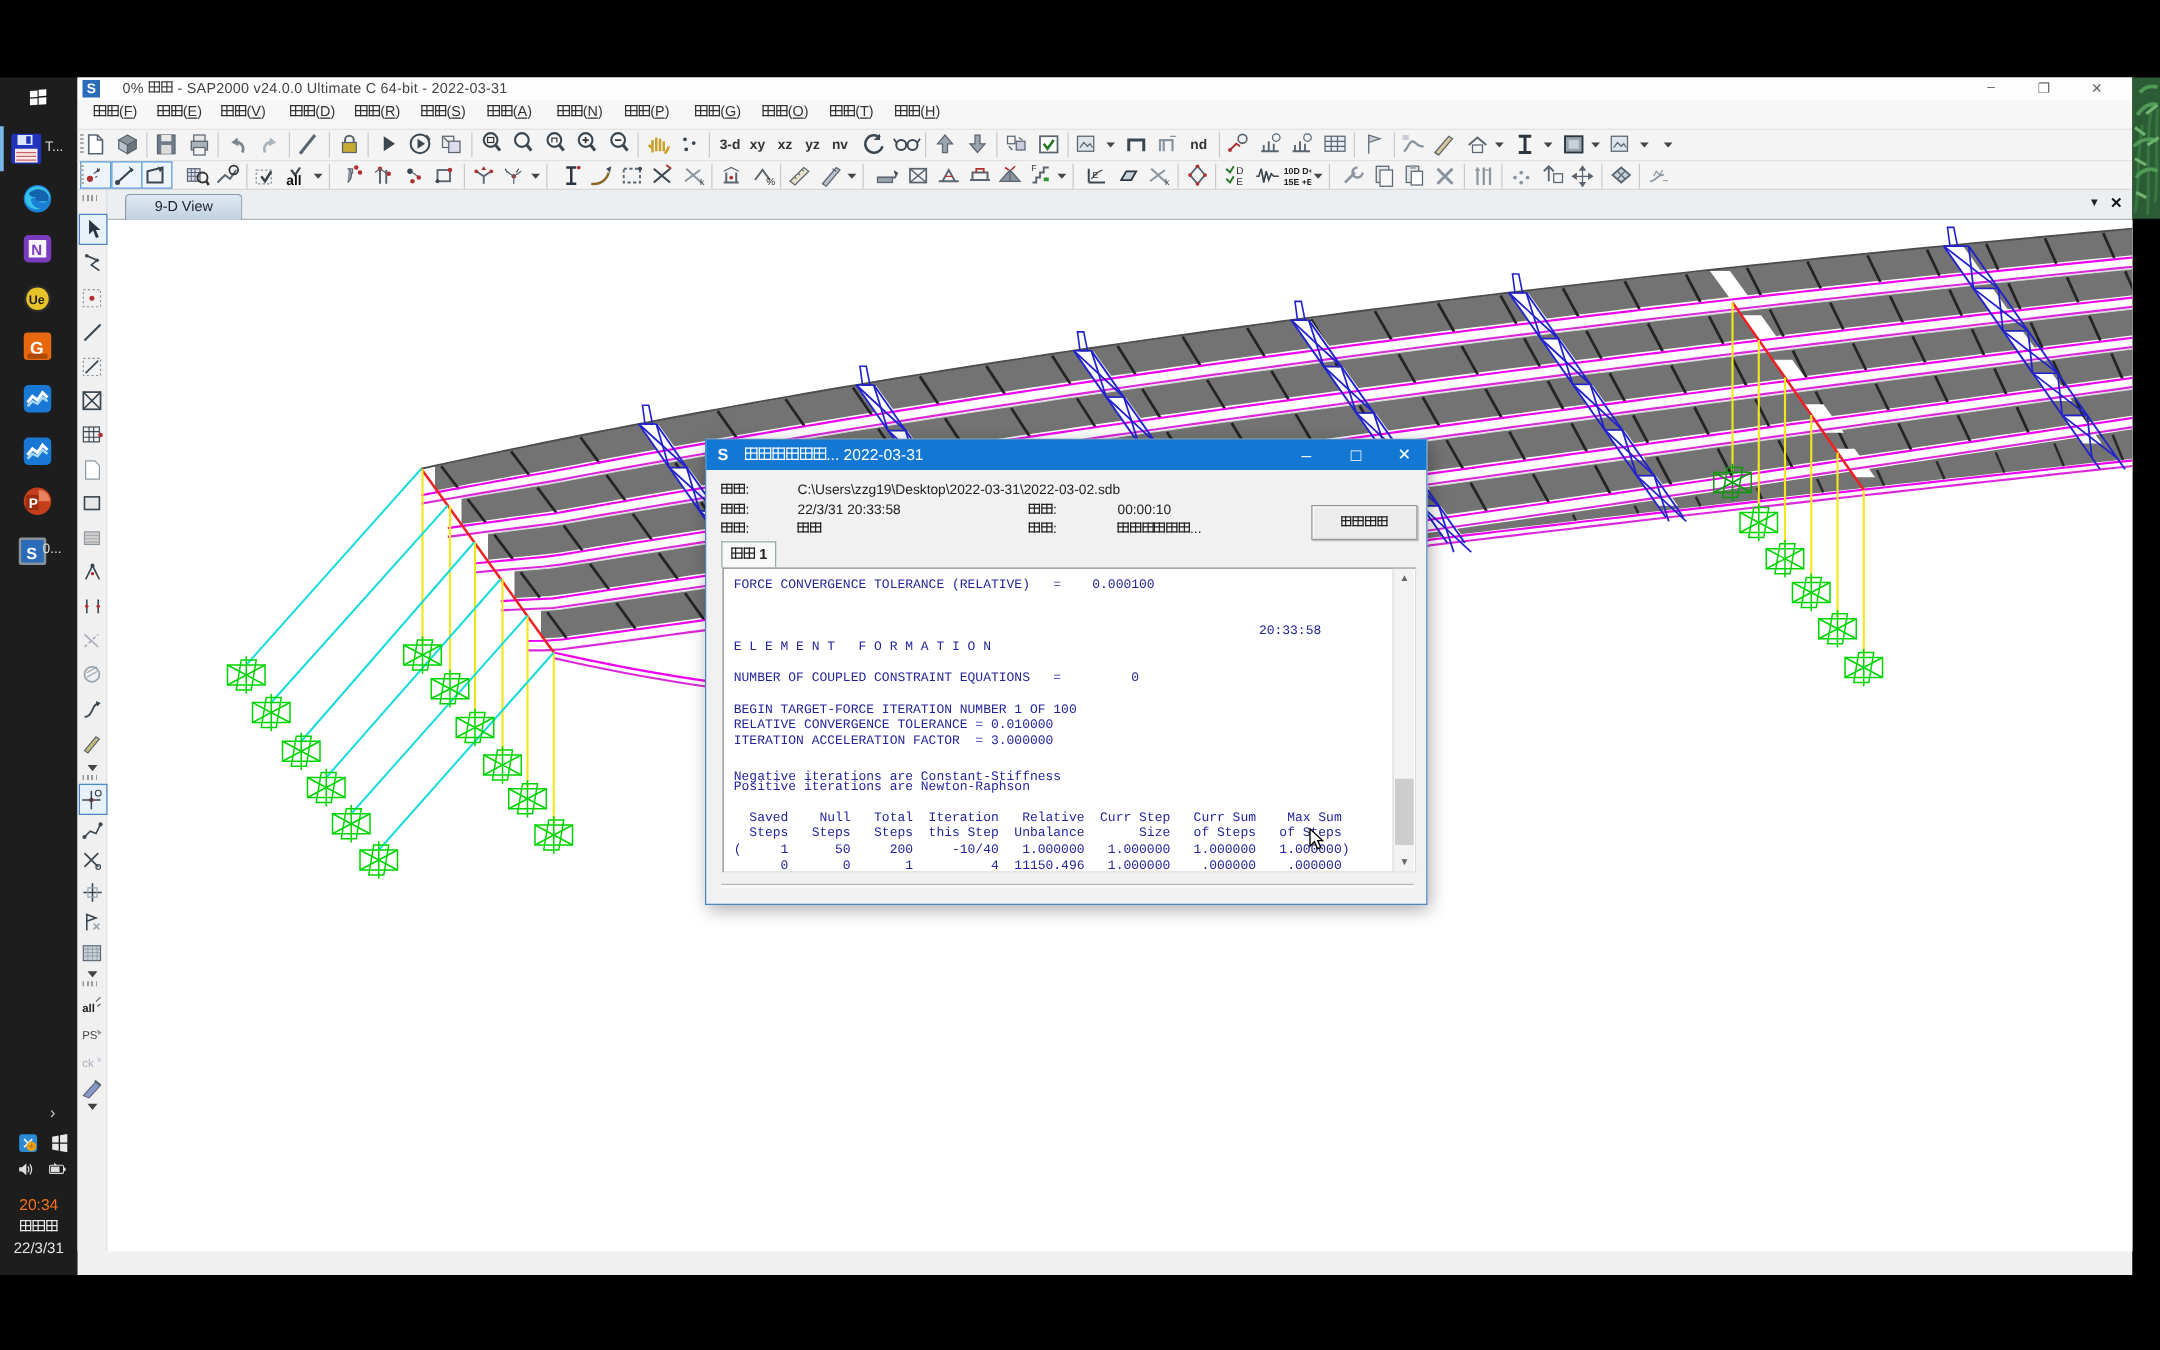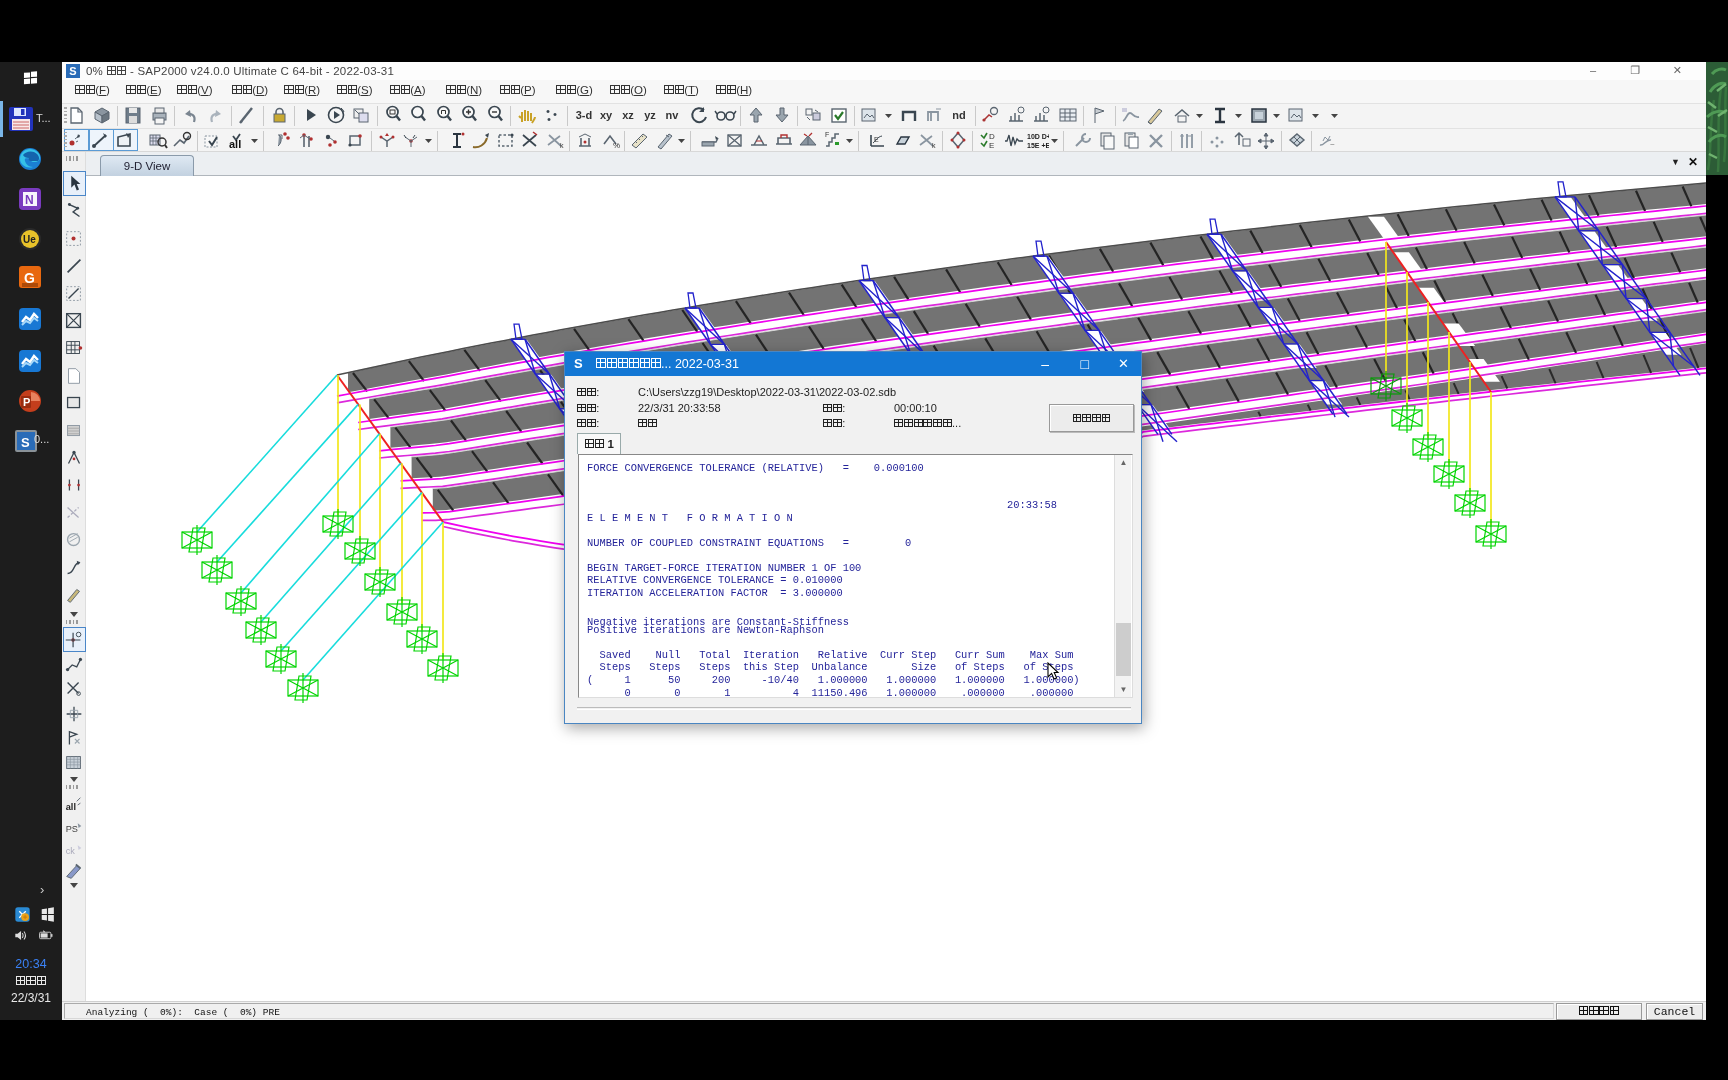--- a/index.html
+++ b/index.html
@@ -6,21 +6,21 @@
 .cj{display:inline-block;width:.8em;height:.8em;margin:0 .04em;vertical-align:-.04em;
 background:linear-gradient(currentColor,currentColor) 0 0/100% 1px no-repeat,
 linear-gradient(currentColor,currentColor) 0 46%/100% 1px no-repeat,
 linear-gradient(currentColor,currentColor) 0 100%/100% 1px no-repeat,
 linear-gradient(currentColor,currentColor) 0 0/1px 100% no-repeat,
 linear-gradient(currentColor,currentColor) 48% 0/1px 100% no-repeat,
 linear-gradient(currentColor,currentColor) 100% 0/1px 100% no-repeat}
 #taskbar{position:absolute;left:0;top:62px;width:62px;height:958px;background:#1d1d1d}
 #win{position:absolute;left:62px;top:62px;width:1644px;height:958px;background:#f0f0f0}
 #titlebar{position:absolute;left:0;top:0;width:100%;height:18px;background:#fdfdfd;color:#444;font-size:11.5px}
-#titlebar .t{position:absolute;left:24px;top:2.5px;letter-spacing:.2px}
+#titlebar .t{position:absolute;left:36px;top:2.5px;letter-spacing:.2px}
 #slogo{position:absolute;left:4px;top:2px;width:14px;height:14px;background:#2a6cb8;color:#fff;font-weight:bold;font-size:11px;text-align:center;line-height:14px}
 .wbtn{position:absolute;top:2px;color:#666;font-size:11px}
 #menubar{position:absolute;left:0;top:18px;width:100%;height:23px;background:#f7f7f7;font-size:11.5px;color:#333}
 .mi{position:absolute;top:4px}
 #tb1{position:absolute;left:0;top:41px;width:100%;height:25px;background:#f4f4f4;border-top:1px solid #e2e2e2}
 #tb2{position:absolute;left:0;top:66px;width:100%;height:24px;background:#f4f4f4;border-top:1px solid #e2e2e2;border-bottom:1px solid #d8d8d8}
 .tbi{position:absolute;z-index:4}
 #tabbar{position:absolute;left:24px;top:90px;width:1620px;height:24px;background:#eceff2;border-bottom:1px solid #b0b6bc}
 #tab{position:absolute;left:14px;top:3px;width:94px;height:21px;background:linear-gradient(#dfe9f3,#c2d1e0);border:1px solid #8a9aaa;border-bottom:none;border-radius:4px 4px 0 0;font-size:11.5px;color:#223;text-align:center;line-height:20px}
 #view{position:absolute;left:24px;top:114px;width:1620px;height:825px;background:#fff;overflow:hidden;z-index:1}
@@ -120,21 +120,21 @@
       <svg style="position:absolute;left:13px;top:866px" width="15" height="15" viewBox="0 0 26 26">
         <path d="M4 10v6h4l6 5V5l-6 5z" fill="#ddd"></path>
         <path d="M16 9c2 2 2 6 0 8m3-11c3 4 3 10 0 14" stroke="#ddd" stroke-width="1.8" fill="none"></path>
       </svg>
       <svg style="position:absolute;left:39px;top:867px" width="14" height="14" viewBox="0 0 26 26">
         <rect x="1" y="6" width="21" height="12" rx="2" fill="none" stroke="#ddd" stroke-width="1.6"></rect>
         <rect x="22.5" y="9.5" width="2.5" height="5" fill="#ddd"></rect>
         <rect x="3" y="8" width="13" height="8" fill="#ddd"></rect>
         <path d="M8 2l4 4-4 0z" fill="#ddd"></path>
       </svg>
-      <div style="position:absolute;left:0;top:895px;width:62px;text-align:center;color:#3b82f6;font-size:12.5px">20:34</div>
+      <div style="position:absolute;left:0;top:895px;width:62px;text-align:center;color:#f97316;font-size:12.5px">20:34</div>
       <div style="position:absolute;left:0;top:912px;width:62px;text-align:center;color:#e8e8e8;font-size:12px"><i class="cj"></i><i class="cj"></i><i class="cj"></i></div>
       <div style="position:absolute;left:0;top:929px;width:62px;text-align:center;color:#e8e8e8;font-size:12px">22/3/31</div>
     </div>
 <div id="win">
   <div id="titlebar">
         <span id="slogo">S</span>
         <span class="t">0% <i class="cj"></i><i class="cj"></i> - SAP2000 v24.0.0 Ultimate C 64-bit - 2022-03-31</span>
   <span class="wbtn" style="right:110px">–</span>
         <span class="wbtn" style="right:66px">❐</span>
         <span class="wbtn" style="right:24px">✕</span>
@@ -1163,26 +1163,20 @@
             <path d="M1466 491 L1478 491 L1474 515 L1462 515 Z"></path>
             <line x1="1470" y1="488" x2="1470" y2="518"></line>
           </g>
           <g stroke="#00d400" stroke-width="1.2" fill="none">
             <rect x="1476" y="526" width="30" height="16"></rect>
             <path d="M1476 526 L1506 542 M1506 526 L1476 542"></path>
             <path d="M1487 522 L1499 522 L1495 546 L1483 546 Z"></path>
             <line x1="1491" y1="519" x2="1491" y2="549"></line>
           </g>
         </svg></div>
-  <div id="sbar">
-        <div class="fld"></div>
-        <div class="an">Analyzing (&nbsp;&nbsp;0%):&nbsp;&nbsp;Case (&nbsp;&nbsp;0%) PRE</div>
-    <div class="sbtn2" style="left:1494px;width:86px"><i class="cj"></i><i class="cj"></i><i class="cj"></i><i class="cj"></i></div>
-    <div class="sbtn2" style="left:1584px;width:57px;font-family:'Liberation Mono',monospace">Cancel</div>
-      </div>
 </div>
 <div id="dlg">
       <div id="dlgtitle">
         <span id="dlgS">S</span>
         <span id="dlgtxt"><i class="cj"></i><i class="cj"></i><i class="cj"></i><i class="cj"></i><i class="cj"></i><i class="cj"></i>... 2022-03-31</span>
         <span class="dbtn" style="right:92px">–</span>
         <span class="dbtn" style="right:52px">□</span>
         <span class="dbtn" style="right:12px;font-size:13px">✕</span>
       </div>
       <div class="drow" style="top:34px;left:12px"><i class="cj"></i><i class="cj"></i>:</div>

